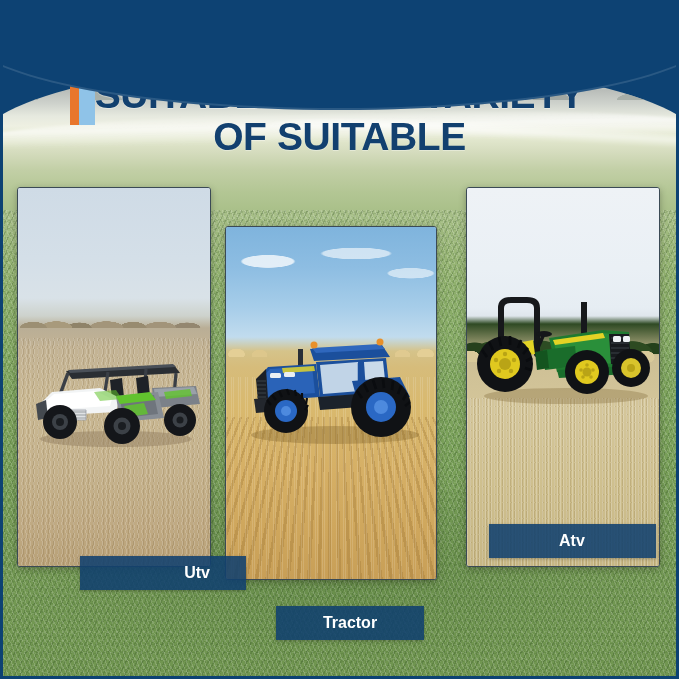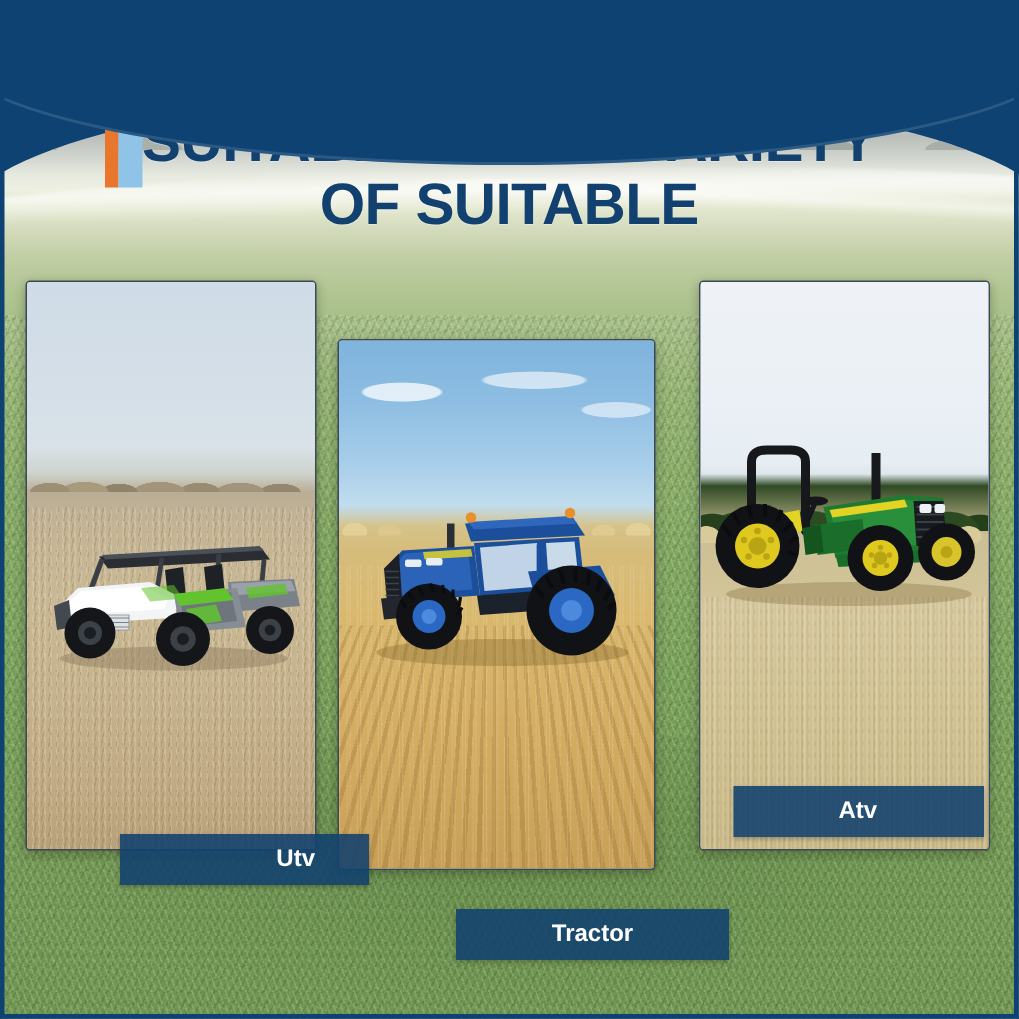--- a/index.html
+++ b/index.html
@@ -234,21 +234,21 @@
     color:#ffffff;
     font-weight:bold;
     font-size:16px;
     display:flex;
     align-items:center;
     z-index:6;
     box-shadow:0 1px 3px rgba(0,0,0,.25);
   }
   .label-utv{left:80px;  top:556px; width:166px; height:34px; justify-content:flex-end; padding-right:36px; box-sizing:border-box;}
   .label-atv{left:489px; top:524px; width:167px; height:34px; justify-content:flex-start; padding-left:70px; box-sizing:border-box;}
-  .label-tractor{left:304px; top:606px; width:182px; height:34px; justify-content:center;}
+  .label-tractor{left:276px; top:606px; width:148px; height:34px; justify-content:center;}
 
   
   .frame-top{position:absolute;left:0;top:0;width:679px;height:62px;background:#0d4273;z-index:8;}
   .frame-arc{
     position:absolute;left:-5%;top:34px;width:110%;height:76px;
     background:#0d4273;
     border-radius:0 0 50% 50% / 0 0 100% 100%;
     z-index:8;
   }
   .frame-arc-inner{

